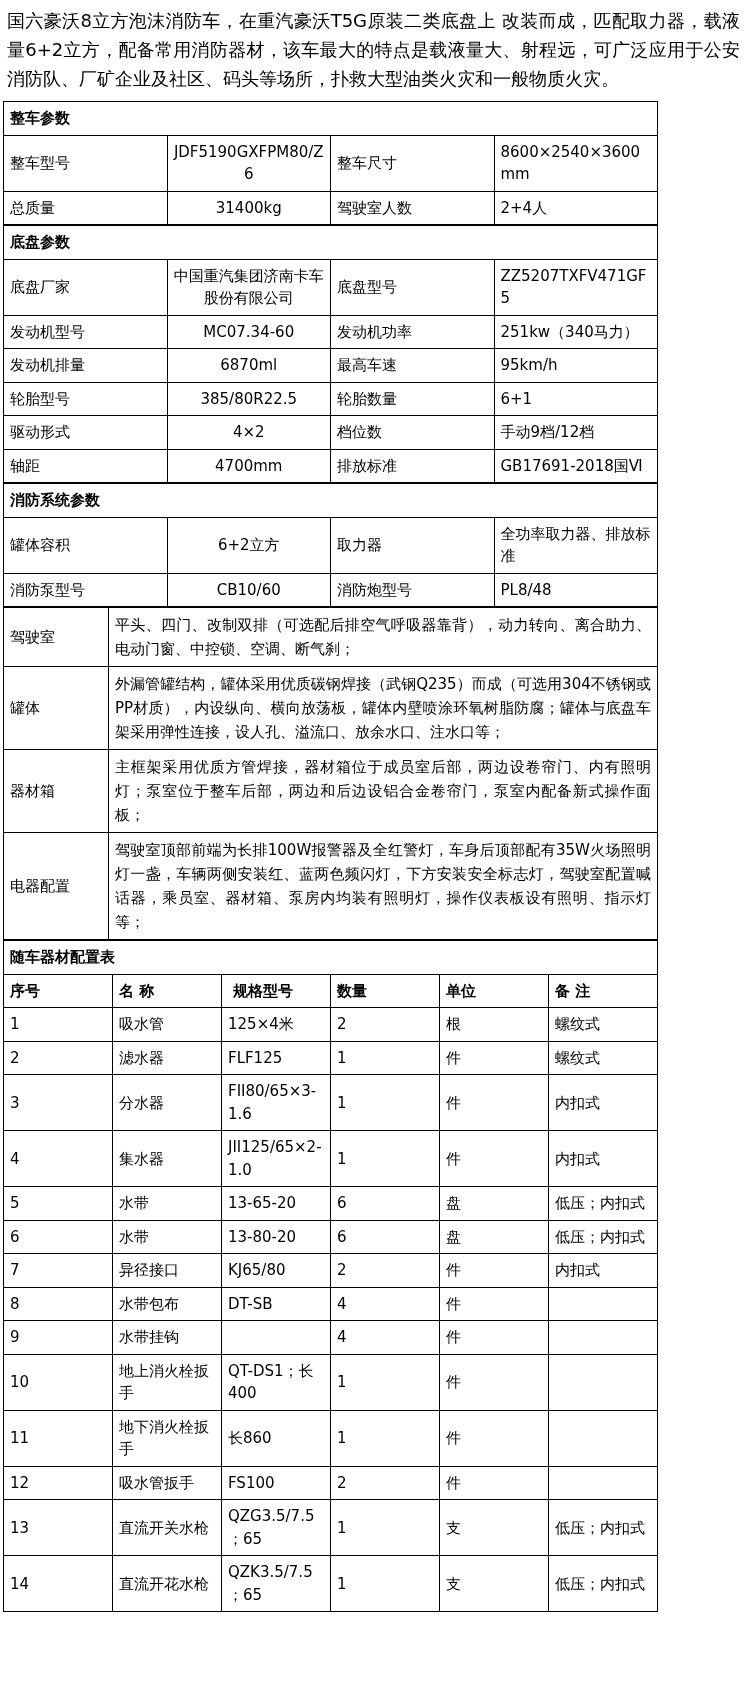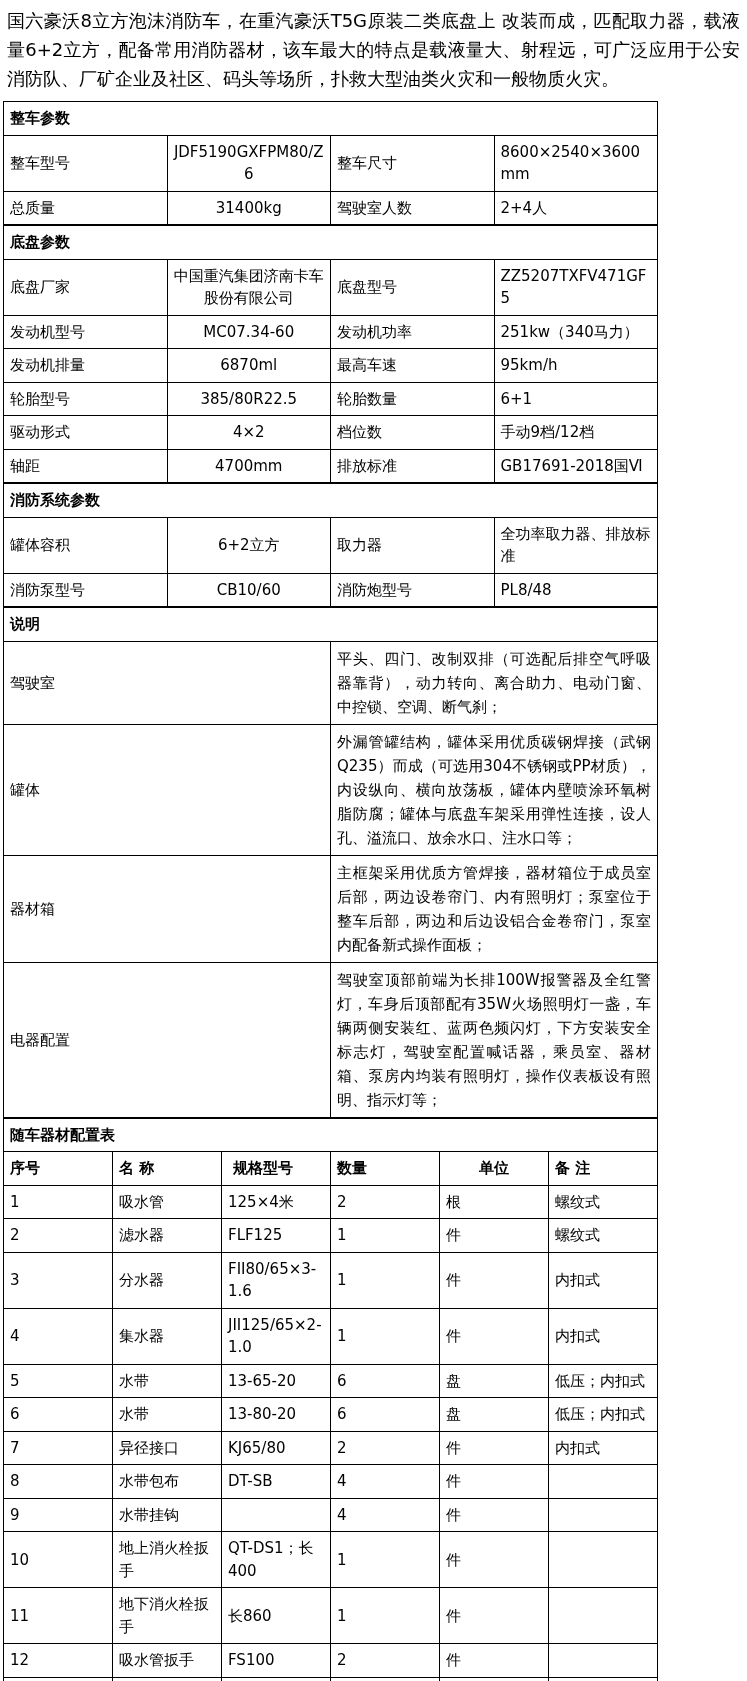--- a/index.html
+++ b/index.html
@@ -55,21 +55,21 @@
     line-height: 1.6;
     text-align: justify;
   }
   .equip-table td {
     height: 20px;
   }
   .c-seq { width: 40px; }
   .c-name { width: 200px; }
   .c-model { width: 160px; padding-left: 11px; }
   .c-qty { width: 62px; }
-  .c-unit { width: 58px; text-align: center; }
+  .c-unit { width: 58px; }
   .c-remark { width: auto; }
   .hdr-bold { font-weight: bold; }
   .spec-label { width: 92px; }
   .spec-val1 { width: 280px; text-align: center; }
   .spec-label2 { width: 112px; }
   .spec-val2 { width: auto; }
 </style>
 </head>
 <body>
 
@@ -156,23 +156,20 @@
       <td class="label spec-label">消防泵型号</td>
       <td class="spec-val1">CB10/60</td>
       <td class="label spec-label2">消防炮型号</td>
       <td class="spec-val2">PL8/48</td>
     </tr>
   </tbody>
     </table>
 
   <table>
     <tbody>
-        <tr class="section-head">
-      <td colspan="2">说明</td>
-    </tr>
     <tr>
       <td class="label desc-label">驾驶室</td>
       <td class="desc-body">平头、四门、改制双排（可选配后排空气呼吸器靠背），动力转向、离合助力、电动门窗、中控锁、空调、断气刹；</td>
     </tr>
     <tr>
       <td class="label desc-label">罐体</td>
       <td class="desc-body">外漏管罐结构，罐体采用优质碳钢焊接（武钢Q235）而成（可选用304不锈钢或PP材质），内设纵向、横向放荡板，罐体内壁喷涂环氧树脂防腐；罐体与底盘车架采用弹性连接，设人孔、溢流口、放余水口、注水口等；</td>
     </tr>
     <tr>
       <td class="label desc-label">器材箱</td>

